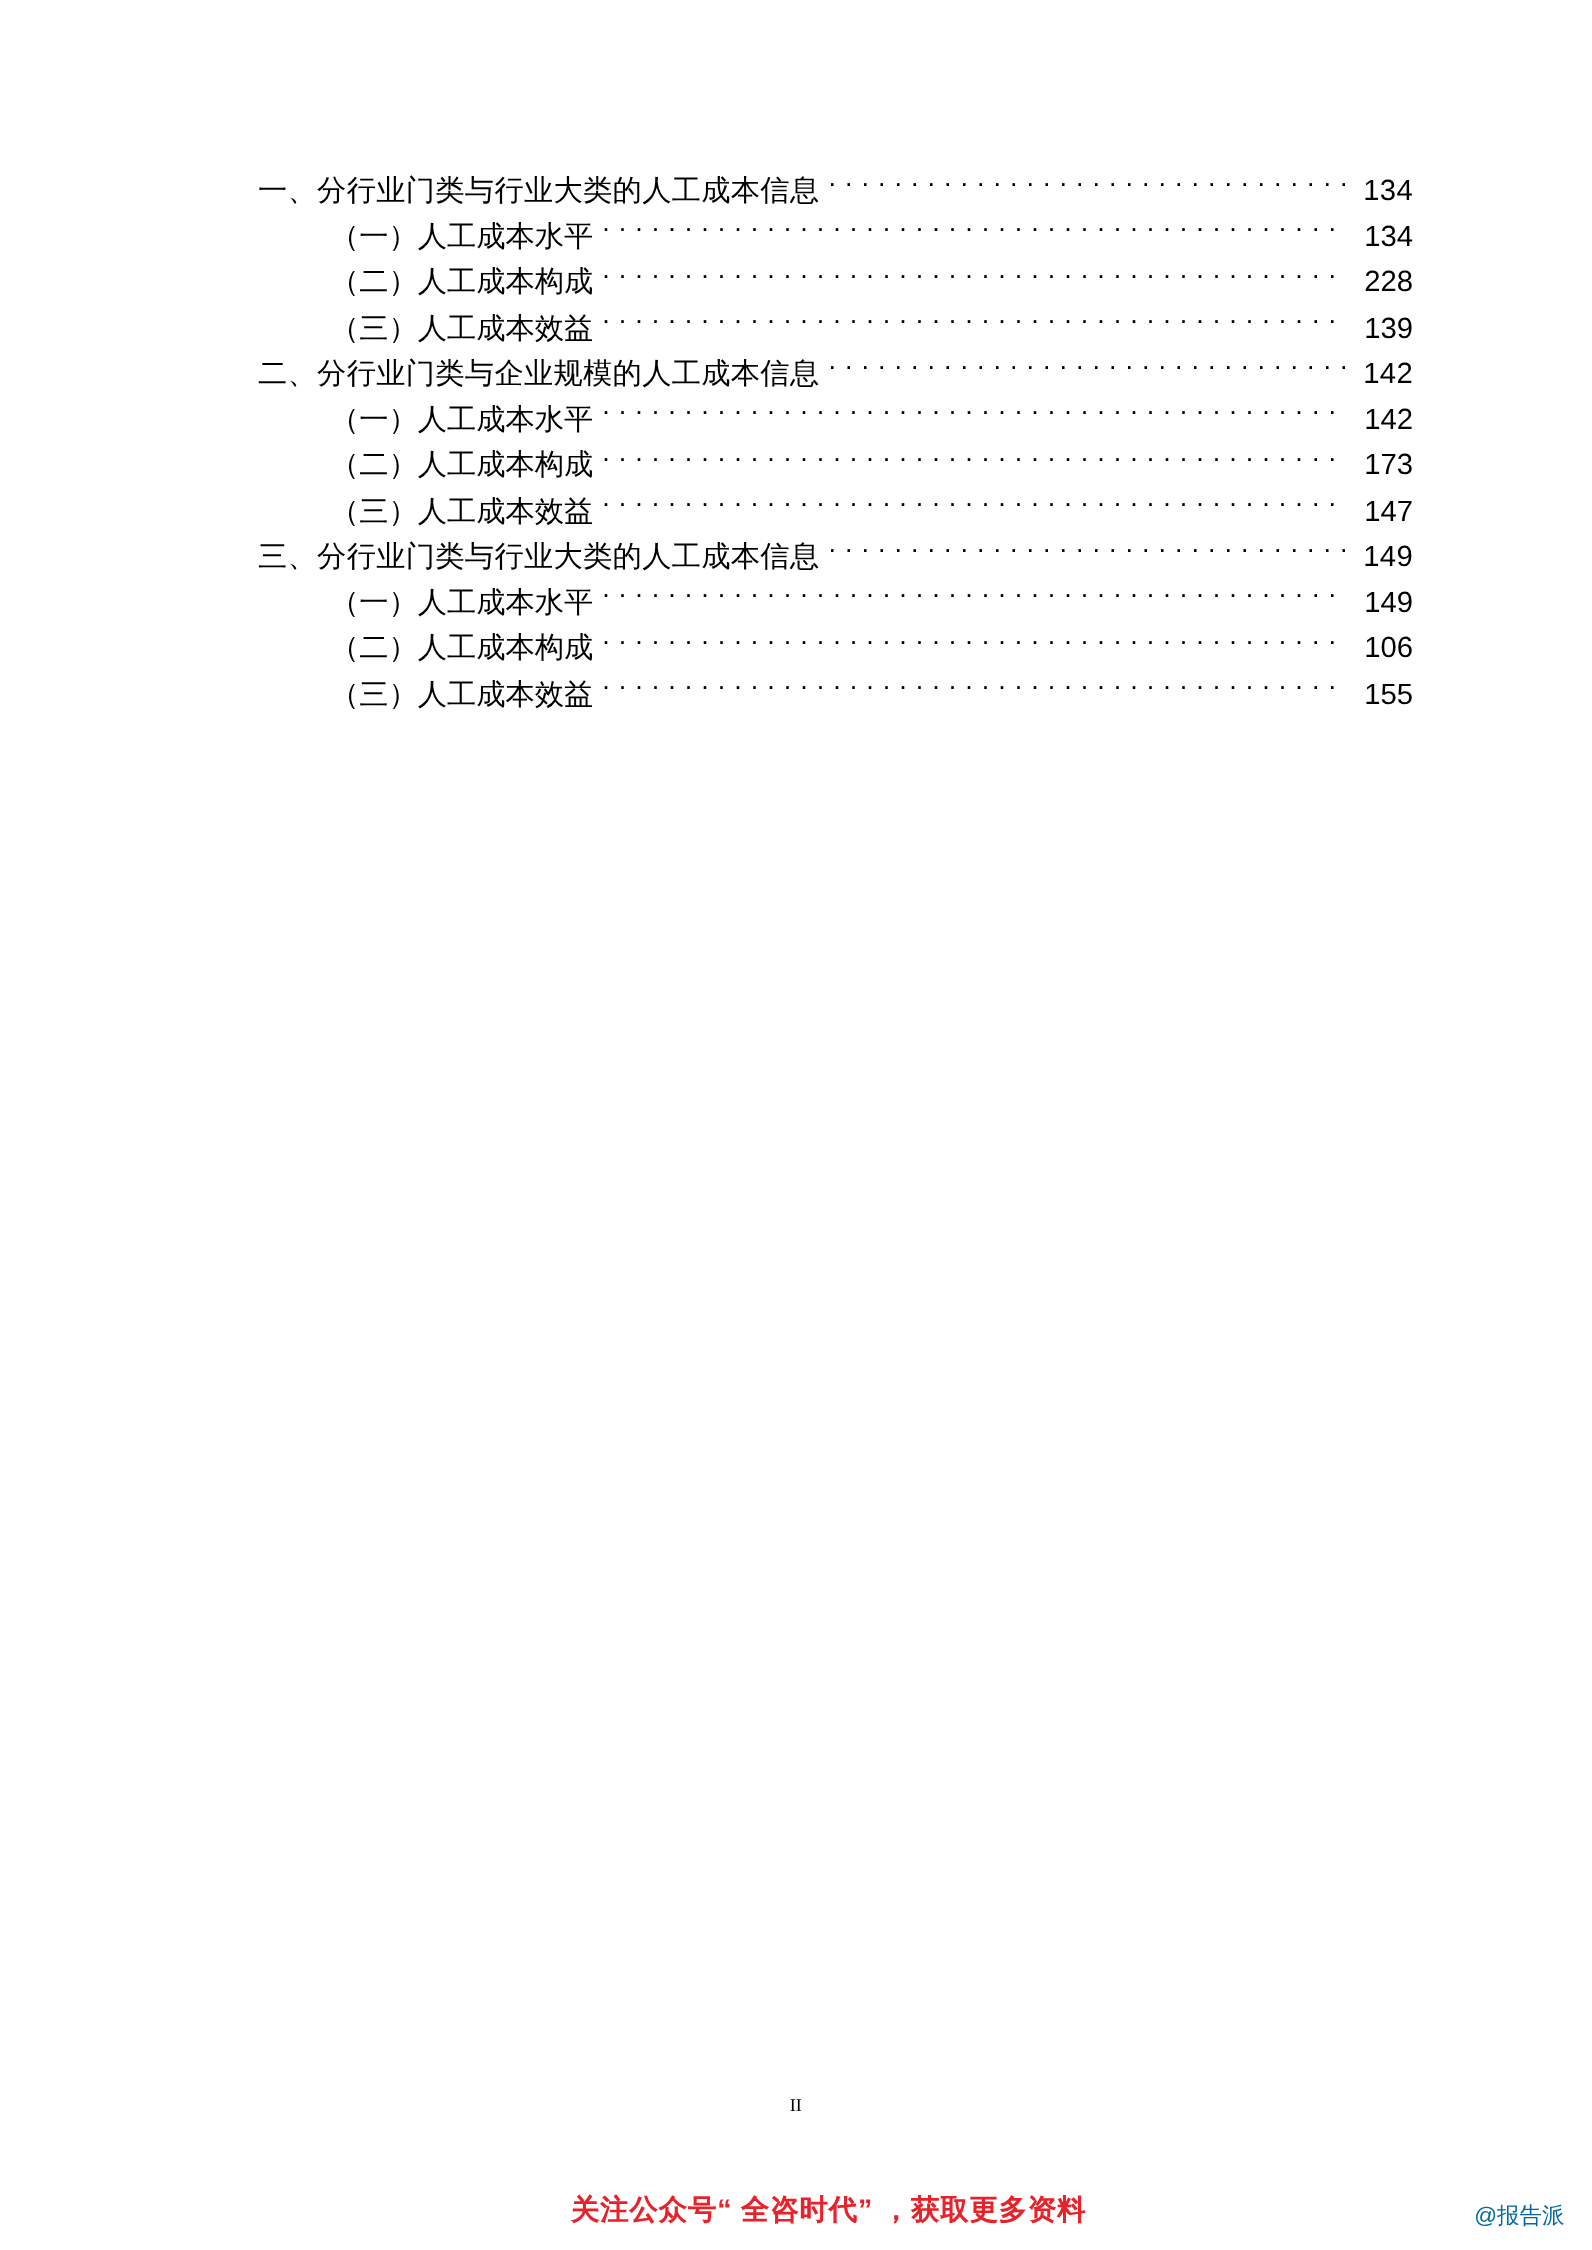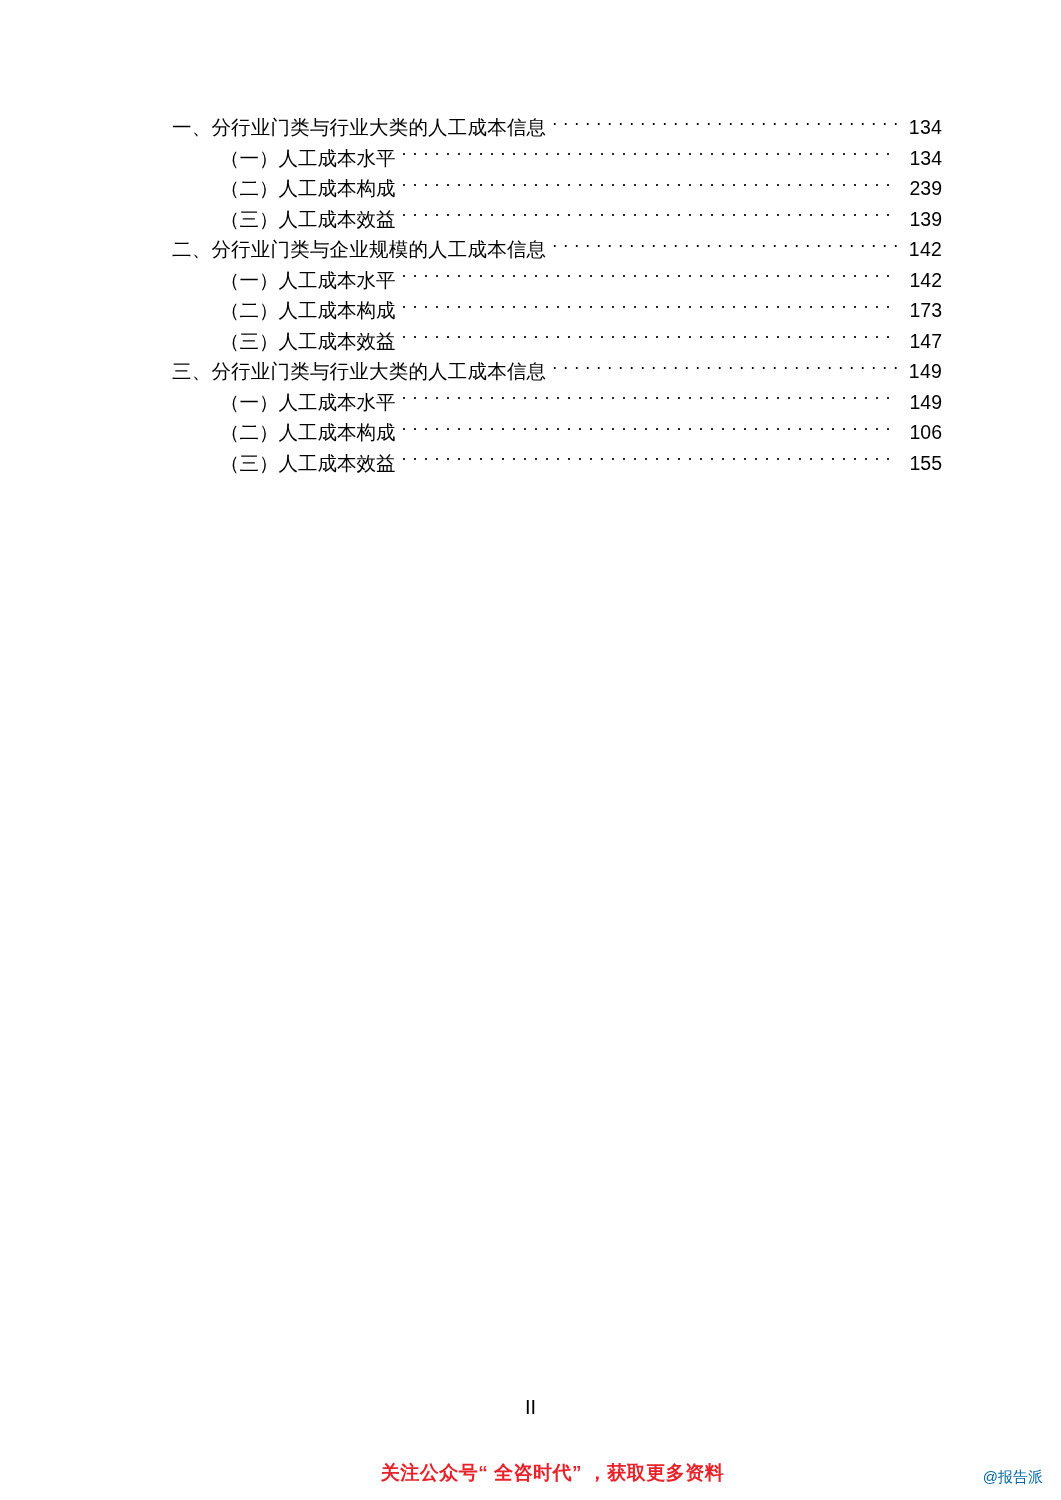--- a/index.html
+++ b/index.html
@@ -62,22 +62,22 @@
     text-align: right;
     min-width: 40px;
     padding-left: 3px;
   }
   .page-number {
     position: absolute;
     top: 1396px;
     left: 0;
     width: 1061px;
     text-align: center;
-    font-family: Liberation Sans, sans-serif;
-    font-size: 20px;
+    font-family: Liberation Serif, serif;
+    font-size: 12px;
     color: #000;
   }
   .promo-banner {
     position: absolute;
     top: 1460px;
     left: 0;
     width: 1061px;
     text-align: center;
     font-size: 19px;
     font-weight: bold;
@@ -108,21 +108,21 @@
 
     <div class="toc-entry level-2">
       <span class="entry-title">（一）人工成本水平</span>
       <span class="dots"></span>
       <span class="entry-page">134</span>
     </div>
 
     <div class="toc-entry level-2">
       <span class="entry-title">（二）人工成本构成</span>
       <span class="dots"></span>
-      <span class="entry-page">239</span>
+      <span class="entry-page">228</span>
     </div>
 
     <div class="toc-entry level-2">
       <span class="entry-title">（三）人工成本效益</span>
       <span class="dots"></span>
       <span class="entry-page">139</span>
     </div>
 
     <div class="toc-entry level-1">
       <span class="entry-title">二、分行业门类与企业规模的人工成本信息</span>

